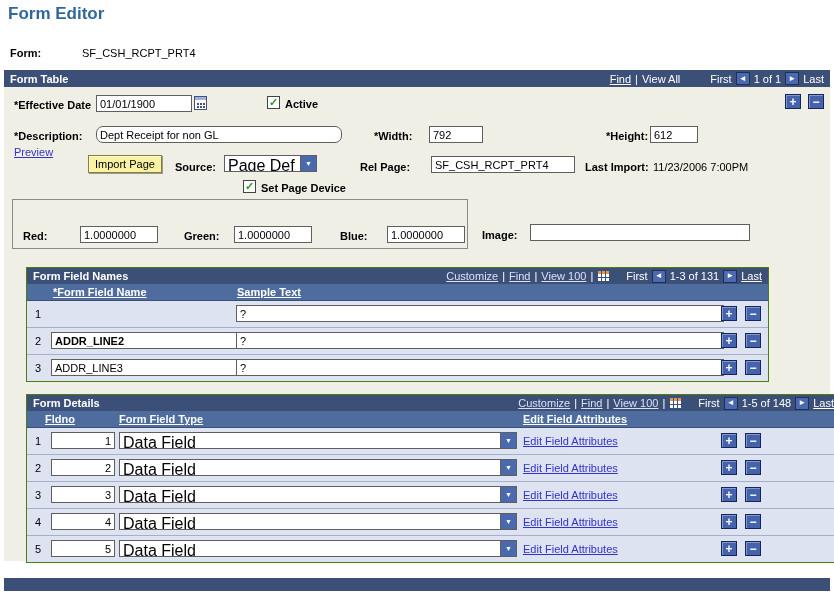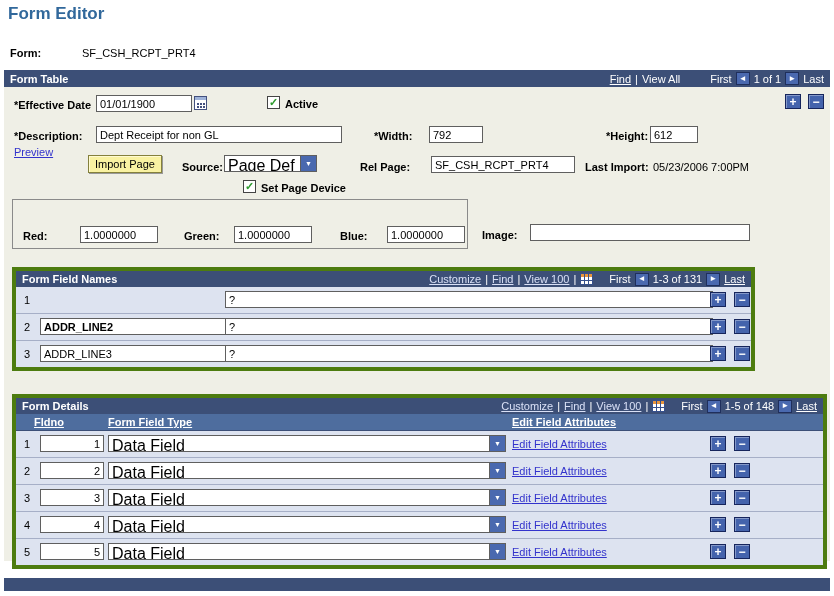--- a/index.html
+++ b/index.html
@@ -30,21 +30,21 @@
       cursor:pointer;box-sizing:border-box;box-shadow:inset 1px 1px 0 rgba(255,255,255,.35);}
   .selectbox{position:absolute;height:17px;background:#fff;border:1px solid #5f5f5f;display:flex;
              align-items:stretch;box-sizing:border-box;cursor:pointer;}
   .selectbox .sval{flex:1;padding:1px 3px;font-size:16px;white-space:nowrap;overflow:hidden;}
   .selectbox .arrow{width:15px;background:#4A69AF;color:#fff;display:flex;align-items:center;
                     justify-content:center;font-size:7px;border-left:1px solid #5f5f5f;}
   .btn-import{position:absolute;background:#F9F2A2;border:1px solid #84803C;
               font-family:"Liberation Sans",sans-serif;font-size:11px;padding:1px 6px;height:18px;
               box-sizing:border-box;cursor:pointer;box-shadow:inset 1px 1px 0 #FFFBD0,1px 1px 0 #999;}
   .groupbox{position:absolute;border:1px solid #8a8a8a;box-sizing:border-box;}
-  .grid{position:absolute;box-sizing:border-box;border:4px solid #4d7c0f;background:#84cc16;}
+  .grid{position:absolute;box-sizing:border-box;border:1px solid #4d7c0f;background:#84cc16;margin-left:14px;}
   .colrow{position:relative;background:#4E6D9E;height:16px;border-bottom:1px solid #3C4F77;}
   .colhead{position:absolute;top:2px;color:#fff;font-weight:bold;text-decoration:underline;font-size:11px;white-space:nowrap;cursor:pointer;}
   .grow{position:relative;height:26px;background:#DDE3F0;border-bottom:1px solid #A6AFC7;}
   .grow:last-child{border-bottom:none;}
   .rownum{position:absolute;top:7px;font-size:11px;}
   .cal{position:absolute;width:13px;height:14px;background:#fff;border:1px solid #44517E;box-sizing:border-box;cursor:pointer;}
   .cal::before{content:"";position:absolute;left:0;top:0;right:0;height:3px;background:#9FB3D9;}
   .cal::after{content:"";position:absolute;left:2px;top:6px;width:2px;height:2px;background:#44517E;
               box-shadow:3px 0 #44517E,6px 0 #44517E,0 3px #44517E,3px 3px #44517E,6px 3px #44517E;}
   .body-area{position:absolute;left:4px;top:87px;width:826px;height:474px;background:#EFEFE6;}
@@ -91,37 +91,37 @@
     <span class="lbl" style="left:10px;top:12px">*Effective Date</span>
     <input class="fld" style="left: 92px; top: 8px; width: 88px;" value="01/01/1900">
     <span class="cal" style="left:190px;top:9px"></span>
 
     <span class="chk" style="left:263px;top:9px">
         <span>✓</span>
       </span>
     <span class="lbl" style="left:281px;top:11px">Active</span>
 
     <span class="lbl" style="left:10px;top:43px">*Description:</span>
-    <input class="fld" style="left: 92px; top: 39px; width: 238px;" value="Dept Receipt for non GL">
+    <input class="fld" style="left: 92px; top: 39px; width: 238px; border-radius: 7px;" value="Dept Receipt for non GL">
     <span class="lbl" style="left:370px;top:43px">*Width:</span>
     <input class="fld" style="left: 425px; top: 39px; width: 46px;" value="792">
     <span class="lbl" style="left:602px;top:43px">*Height:</span>
     <input class="fld" style="left: 646px; top: 39px; width: 40px;" value="612">
 
     <a class="link" style="left:10px;top:59px">Preview</a>
     <button class="btn-import" style="left:84px;top:68px">Import Page</button>
-    <span class="lbl" style="left:178px;top:74px">Source:</span>
+    <span class="lbl" style="left:171px;top:74px">Source:</span>
     <span class="selectbox" style="left:220px;top:68px;width:93px">
       <span class="sval">Page Def</span>
       <span class="arrow">▼</span>
     </span>
     <span class="lbl" style="left:356px;top:74px">Rel Page:</span>
     <input class="fld" style="left: 427px; top: 69px; width: 136px;" value="SF_CSH_RCPT_PRT4">
     <span class="lbl" style="left:581px;top:74px">Last Import:</span>
-    <span class="val" style="left:649px;top:74px">05/23/2006 7:00PM</span>
+    <span class="val" style="left:649px;top:74px">11/23/2006 7:00PM</span>
 
     <span class="chk" style="left:239px;top:93px">
         <span>✓</span>
       </span>
     <span class="lbl" style="left:257px;top:95px">Set Page Device</span>
 
     <div class="groupbox" style="left:8px;top:112px;width:456px;height:50px">
       <span class="lbl" style="left:10px;top:30px">Red:</span>
       <input class="fld" style="left: 67px; top: 26px; width: 70px;" value="1.0000000">
       <span class="lbl" style="left:171px;top:30px">Green:</span>
@@ -155,20 +155,24 @@
           <span class="navbtn">
               <span>◄</span>
             </span>
           <span class="plain">1-3 of 131</span>
           <span class="navbtn">
               <span>►</span>
             </span>
           <a class="whitelink">Last</a>
         </span>
       </div>
+      <div class="colrow">
+        <span class="colhead" style="left:26px">*Form Field Name</span>
+        <span class="colhead" style="left:210px">Sample Text</span>
+      </div>
       <div class="grow">
         <span class="rownum" style="left:8px">1</span>
         <input class="fld" style="left: 209px; top: 4px; width: 480px;" value="?">
         <span class="pm" style="left:694px;top:5px">
             <span>+</span>
           </span>
         <span class="pm" style="left:718px;top:5px">
             <span>−</span>
           </span>
       </div>

